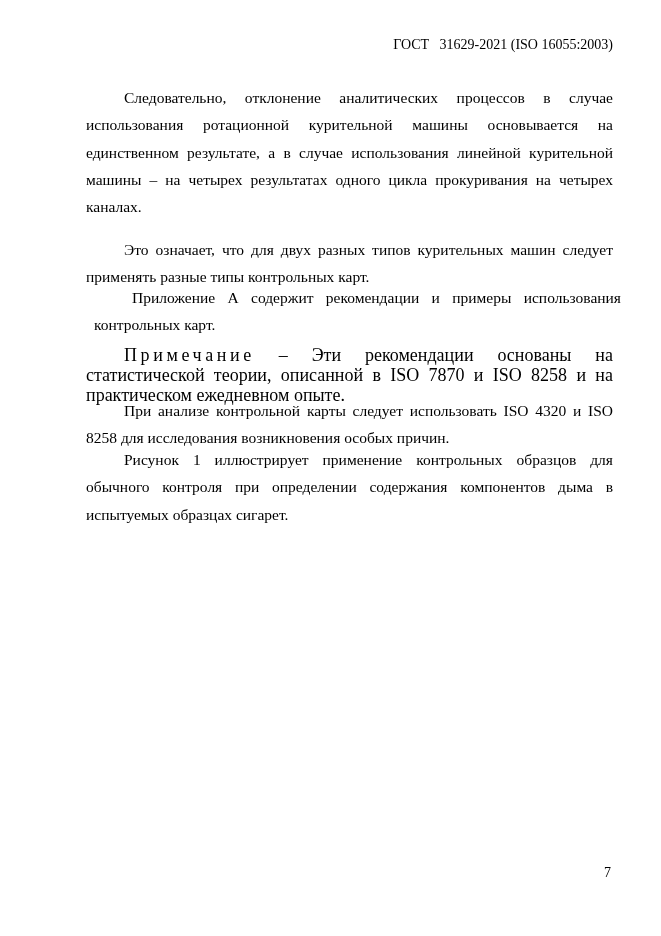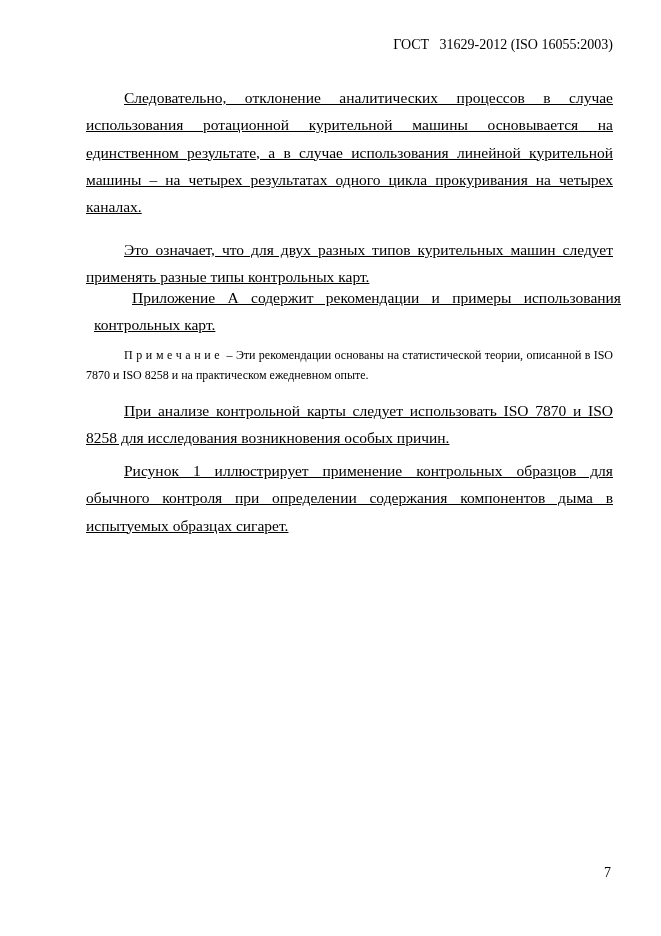--- a/index.html
+++ b/index.html
@@ -13,40 +13,39 @@
       font-size: 14px; line-height: 16px; white-space: pre;
     }
     .body-text {
       position: absolute; left: 86px; width: 527px;
     }
     .para {
       position: absolute; left: 0; width: 527px;
       font-size: 15.5px; line-height: 27.3px;
       text-align: justify; text-indent: 38px;
       margin: 0;
-      text-decoration: underline;
     }
     .note {
       position: absolute; left: 0; width: 527px;
-      font-size: 12px; line-height: 20px;
+      font-size: 18px; line-height: 20px;
       text-align: justify; text-indent: 38px; margin: 0;
     }
     .note .spaced { letter-spacing: 3.6px; }
     .page-num {
       position: absolute; top: 865px; left: 604px;
       font-size: 14px; line-height: 16px;
     }
   </style>
 </head>
 <body>
 
-<div class="header">ГОСТ   31629-2012 (ISO 16055:2003)</div>
+<div class="header">ГОСТ   31629-2021 (ISO 16055:2003)</div>
 
 <div class="body-text">
   <p class="para" style="top:84px;">Следовательно, отклонение аналитических процессов  в случае использования ротационной курительной машины основывается на единственном  результате, а в случае использования линейной курительной машины – на четырех результатах одного цикла прокуривания на четырех каналах.</p>
   <p class="para" style="top:236px;">Это означает, что для двух разных типов курительных машин следует применять разные типы контрольных карт.</p>
   <p class="para" style="top:284px;margin-left:8px;">Приложение А содержит рекомендации и примеры использования контрольных карт.</p>
   <p class="note" style="top:345px;"><span class="spaced">Примечание</span><span> –  </span><span>Эти рекомендации основаны на статистической теории, описанной в ISO 7870 и ISO  8258 и на практическом ежедневном опыте.</span></p>
-  <p class="para" style="top:397px;">При анализе контрольной карты следует использовать  ISO 7870  и  ISO 8258  для  исследования возникновения особых причин.</p>
-  <p class="para" style="top:457px;">Рисунок 1 иллюстрирует применение контрольных образцов для обычного контроля  при  определении  содержания компонентов дыма в испытуемых образцах сигарет.</p>
+  <p class="para" style="top:397px;">При анализе контрольной карты следует использовать  ISO 4320  и  ISO 8258  для  исследования возникновения особых причин.</p>
+  <p class="para" style="top:446px;">Рисунок 1 иллюстрирует применение контрольных образцов для обычного контроля  при  определении  содержания компонентов дыма в испытуемых образцах сигарет.</p>
 </div>
 
 <div class="page-num">7</div>
 
 </body></html>

